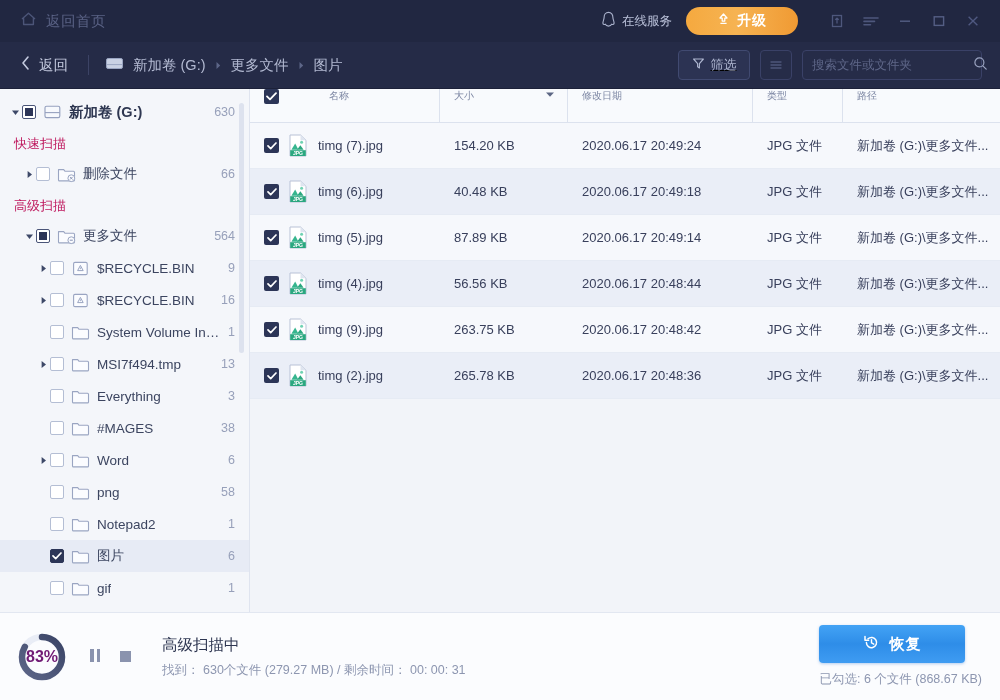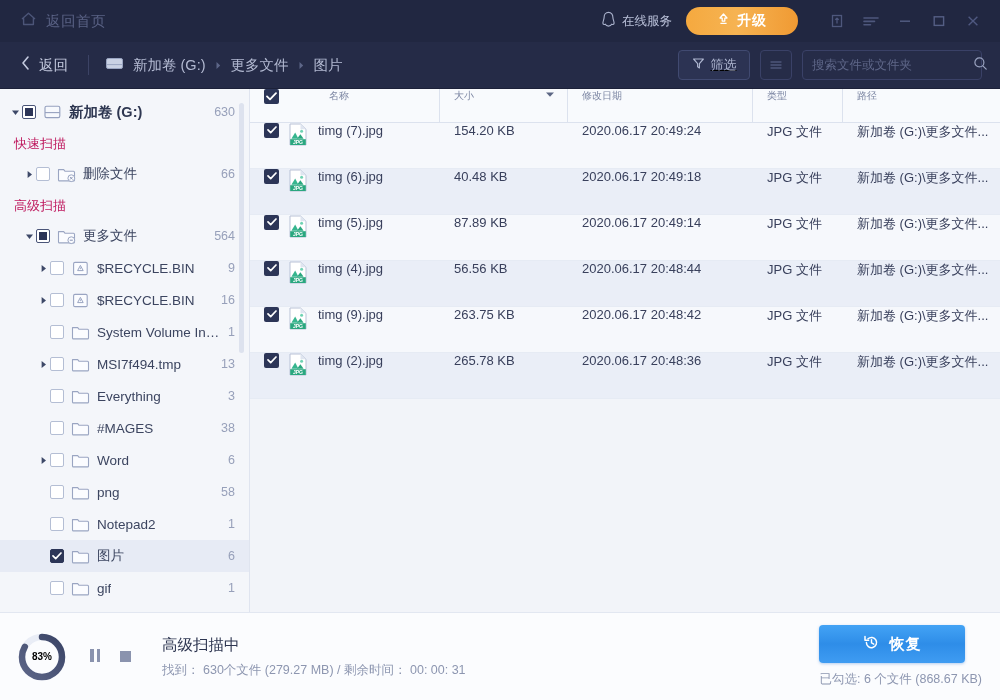--- a/index.html
+++ b/index.html
@@ -151,21 +151,21 @@
     margin-right: 10px; display: flex; align-items: center; justify-content: center;
     flex: 0 0 15px; cursor: pointer;
   }
   .row {
     display: flex; align-items: center; height: 46px;
     border-bottom: 1px solid #e6ebf4; cursor: default;
   }
   .row.alt { background: #eaeef7; }
   .row.plain { background: #f6f8fc; }
   .td {
-    font-size: 13px; color: #39405c; display: flex; 
+    font-size: 13px; color: #39405c; display: flex; align-items: center;
     height: 46px; padding-left: 14px; overflow: hidden; white-space: nowrap;
   }
   .td.c-name { width: 190px; }
   .td.c-size { width: 128px; }
   .td.c-date { width: 185px; }
   .td.c-type { width: 90px; }
   .td.c-path { width: 157px; text-overflow: ellipsis; }
   .row-cb {
     width: 15px; height: 15px; background: #2c3557; border-radius: 2px;
     margin-right: 9px; display: flex; align-items: center; justify-content: center;
@@ -176,21 +176,21 @@
 
   
   .statusbar {
     position: absolute; top: 612px; left: 0; width: 1000px; height: 88px;
     background: #fbfcfe; border-top: 1px solid #e2e7f1;
     display: flex; align-items: center;
   }
   .ring-wrap { margin-left: 16px; position: relative; width: 52px; height: 52px; }
   .ring-pct {
     position: absolute; inset: 0; display: flex; align-items: center; justify-content: center;
-    font-size: 10px; color: #000000; font-weight: bold;
+    font-size: 16px; color: #701a75; font-weight: bold;
   }
   .ctrl-btn {
     width: 30px; height: 34px; display: flex; align-items: center; justify-content: center;
     cursor: pointer;
   }
   .pause-bar { width: 3.5px; height: 13px; background: #8a93ae; display: inline-block; }
   .stop-sq { width: 11px; height: 11px; background: #8a93ae; }
   .status-texts { margin-left: 22px; }
   .status-title { font-size: 15.5px; color: #2e3651; margin-bottom: 6px; }
   .status-sub { font-size: 12.5px; color: #8d96b0; }

